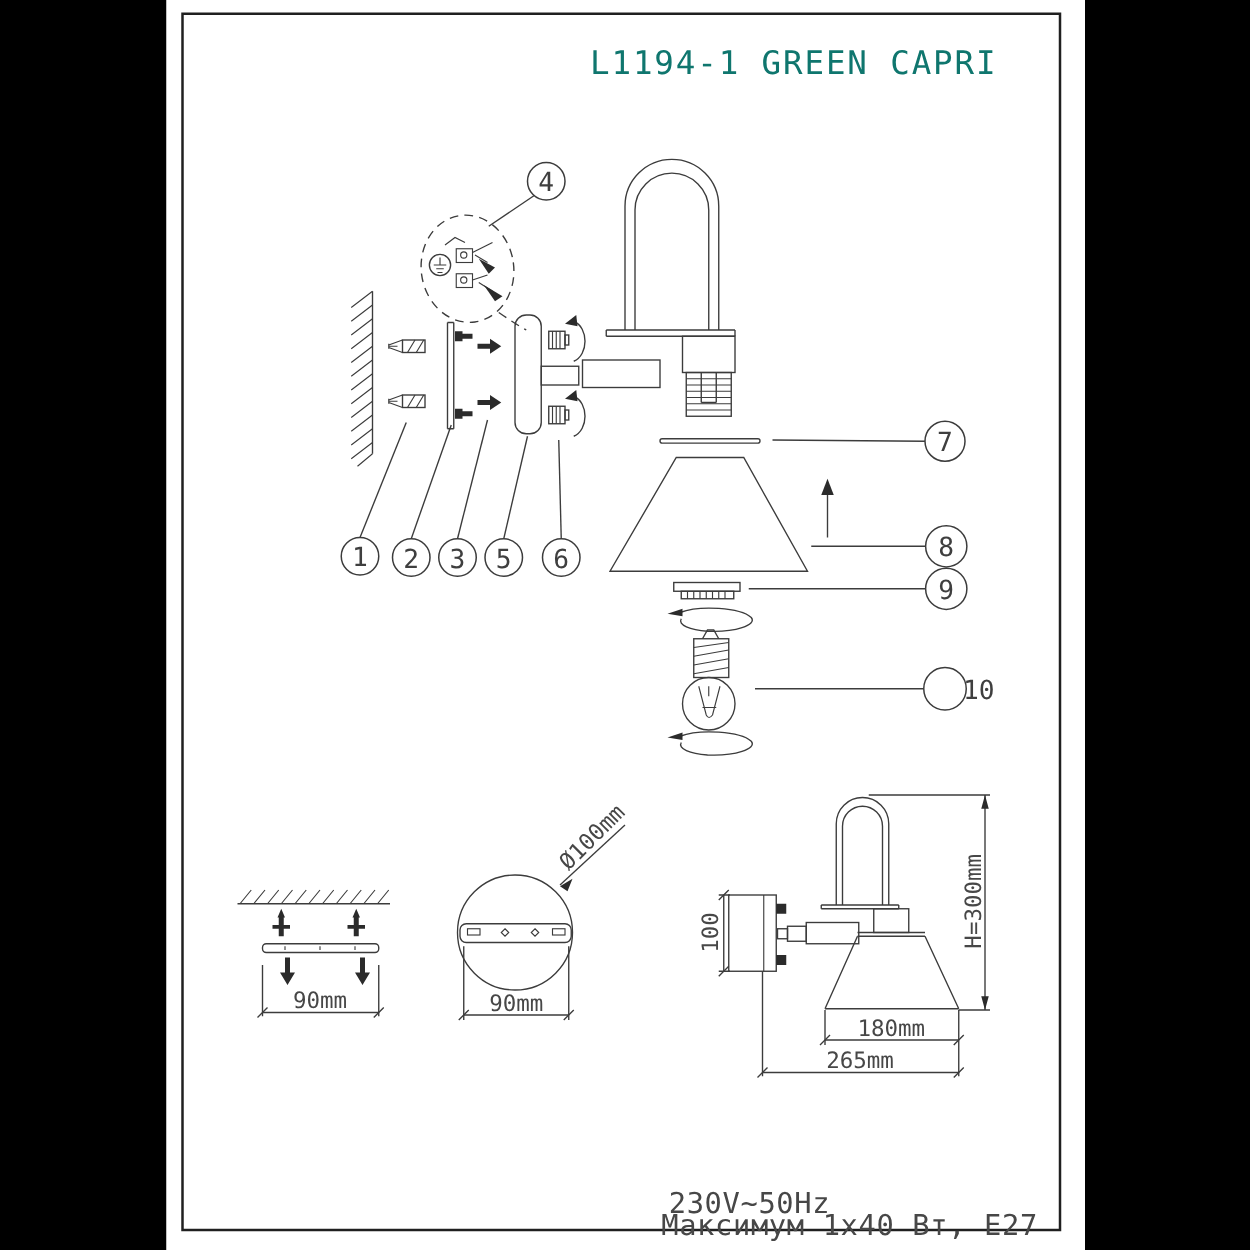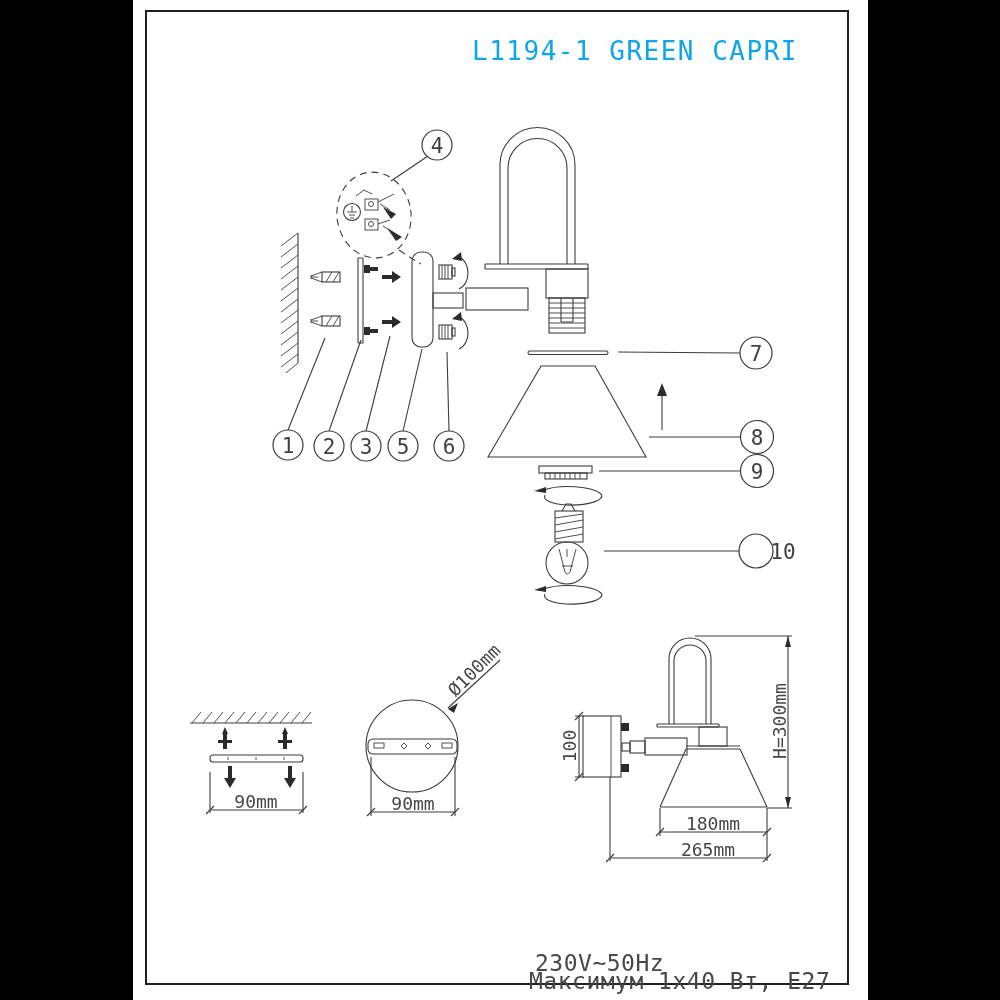--- a/index.html
+++ b/index.html
@@ -10,21 +10,21 @@
   svg{position:absolute;left:0;top:0;}
   .ln{stroke:#3c3c3c;fill:none;stroke-width:1.1;}
   .lt{stroke:#3c3c3c;fill:none;stroke-width:0.9;}
   .fl{fill:#2b2b2b;stroke:none;}
   .dash{stroke:#3c3c3c;fill:none;stroke-width:1.1;stroke-dasharray:7 5;}
   .callout-circle{fill:#fff;stroke:#3c3c3c;stroke-width:1.2;}
   .txt{position:absolute;color:#474747;white-space:nowrap;}
   .center{transform:translate(-50%,-50%);}
   .rot90{transform:translate(-50%,-50%) rotate(-90deg);}
   .rot45{transform:translate(-50%,-50%) rotate(-45deg);}
-  .title{font-size:26px;letter-spacing:1.5px;color:#0ea5e9;}
+  .title{font-size:26px;letter-spacing:1.5px;color:#0f766e;}
   .callout-num{font-size:21px;color:#3f3f3f;}
   .dim{font-size:18px;letter-spacing:0px;}
   .spec{font-size:23px;letter-spacing:0.5px;}
 </style>
 </head>
 <body>
 
 <div id="stage">
   <div id="paper"></div>
   <div id="frame"></div>
@@ -243,17 +243,17 @@
   <div class="txt callout-num center" style="left:757px;top:438px;">8</div>
   <div class="txt callout-num center" style="left:757px;top:472px;">9</div>
   <div class="txt callout-num center" style="left:783px;top:552px;">10</div>
 
   <div class="txt dim center" style="left:256px;top:801px;">90mm</div>
   <div class="txt dim rot45" style="left:474px;top:670px;">Ø100mm</div>
   <div class="txt dim center" style="left:413px;top:803px;">90mm</div>
   <div class="txt dim rot90" style="left:569px;top:746px;">100</div>
   <div class="txt dim rot90" style="left:779px;top:721px;">H=300mm</div>
   <div class="txt dim center" style="left:713px;top:823px;text-align:right;">180mm</div>
-  <div class="txt dim center" style="left:708px;top:849px;">265mm</div>
+  <div class="txt dim center" style="left:688px;top:849px;">265mm</div>
 
   <div class="txt spec" style="left:535px;top:903px;margin-top:47px;">230V~50Hz</div>
   <div class="txt spec" style="left:529px;top:968px;">Максимум 1x40 Вт, E27</div>
 </div>
 
 </body></html>

